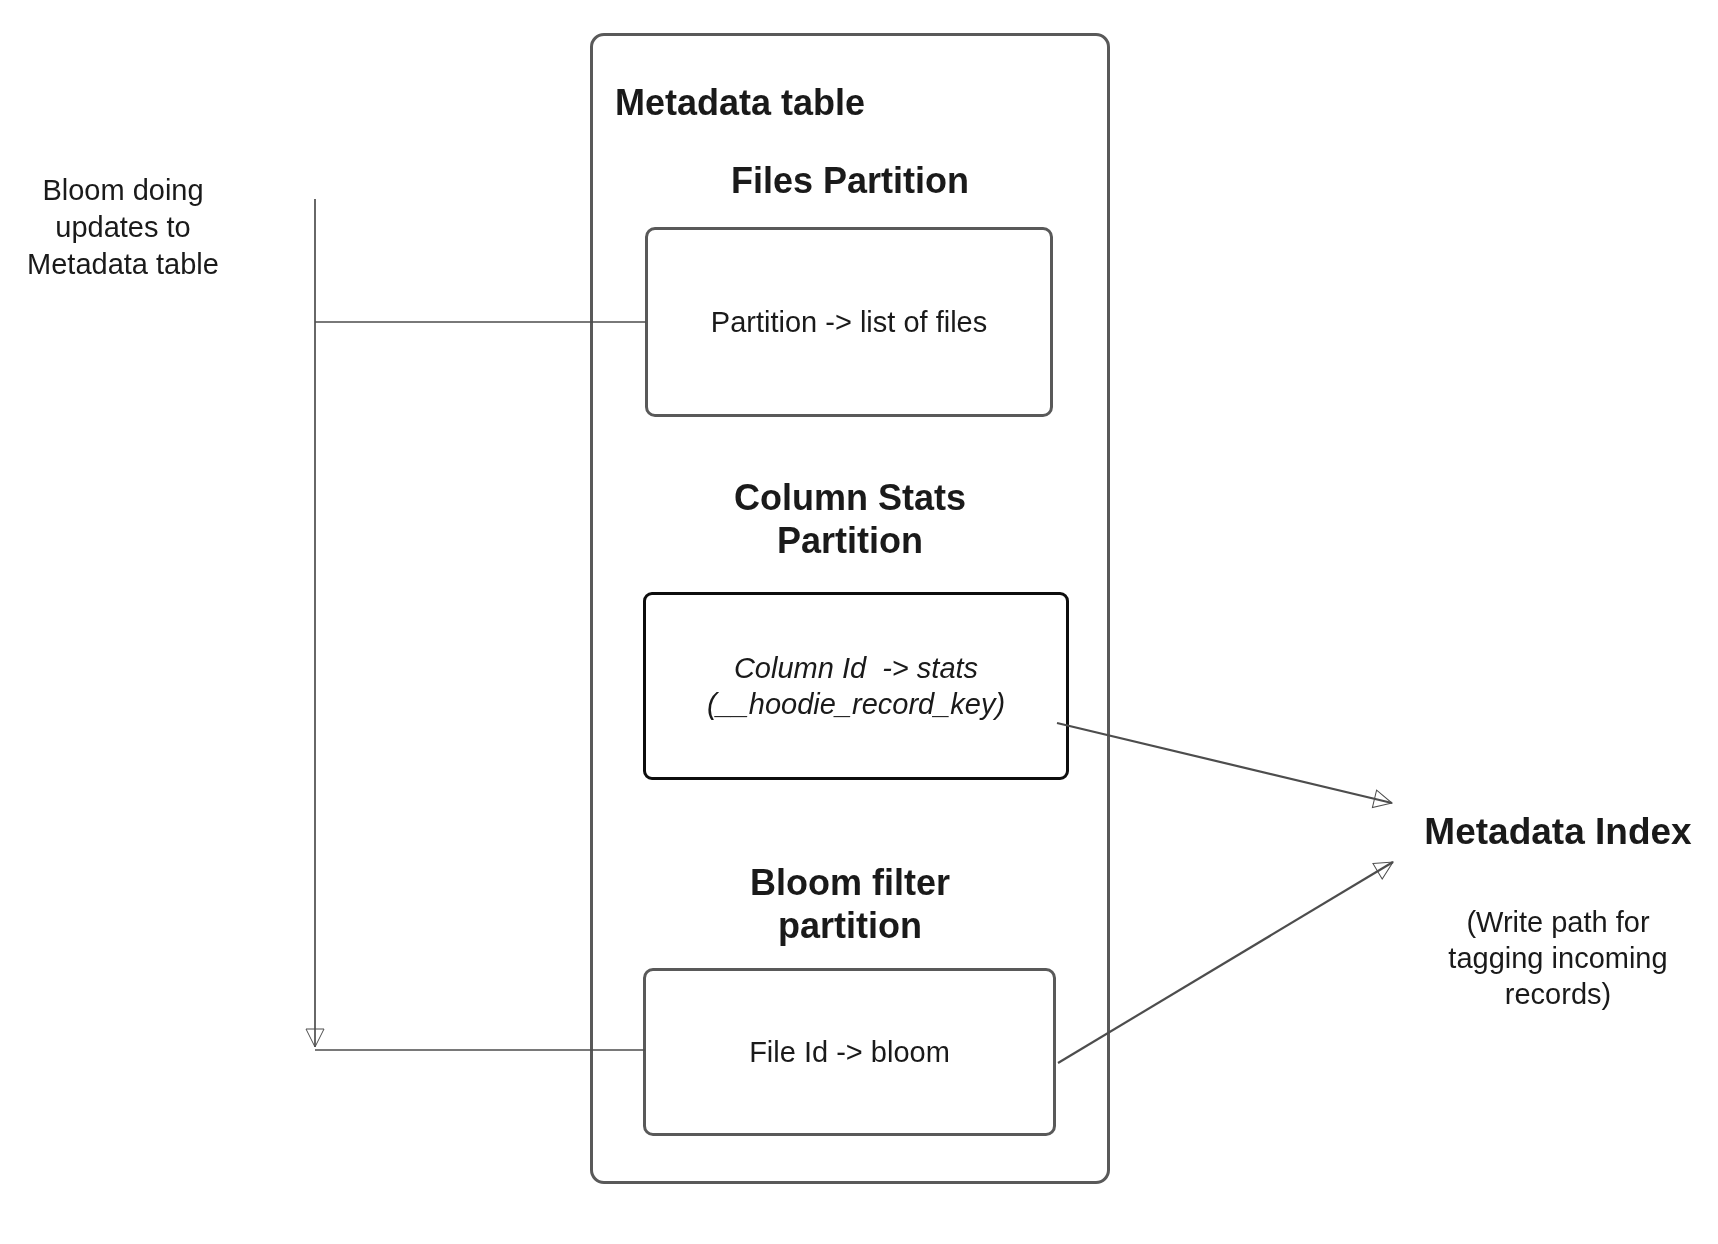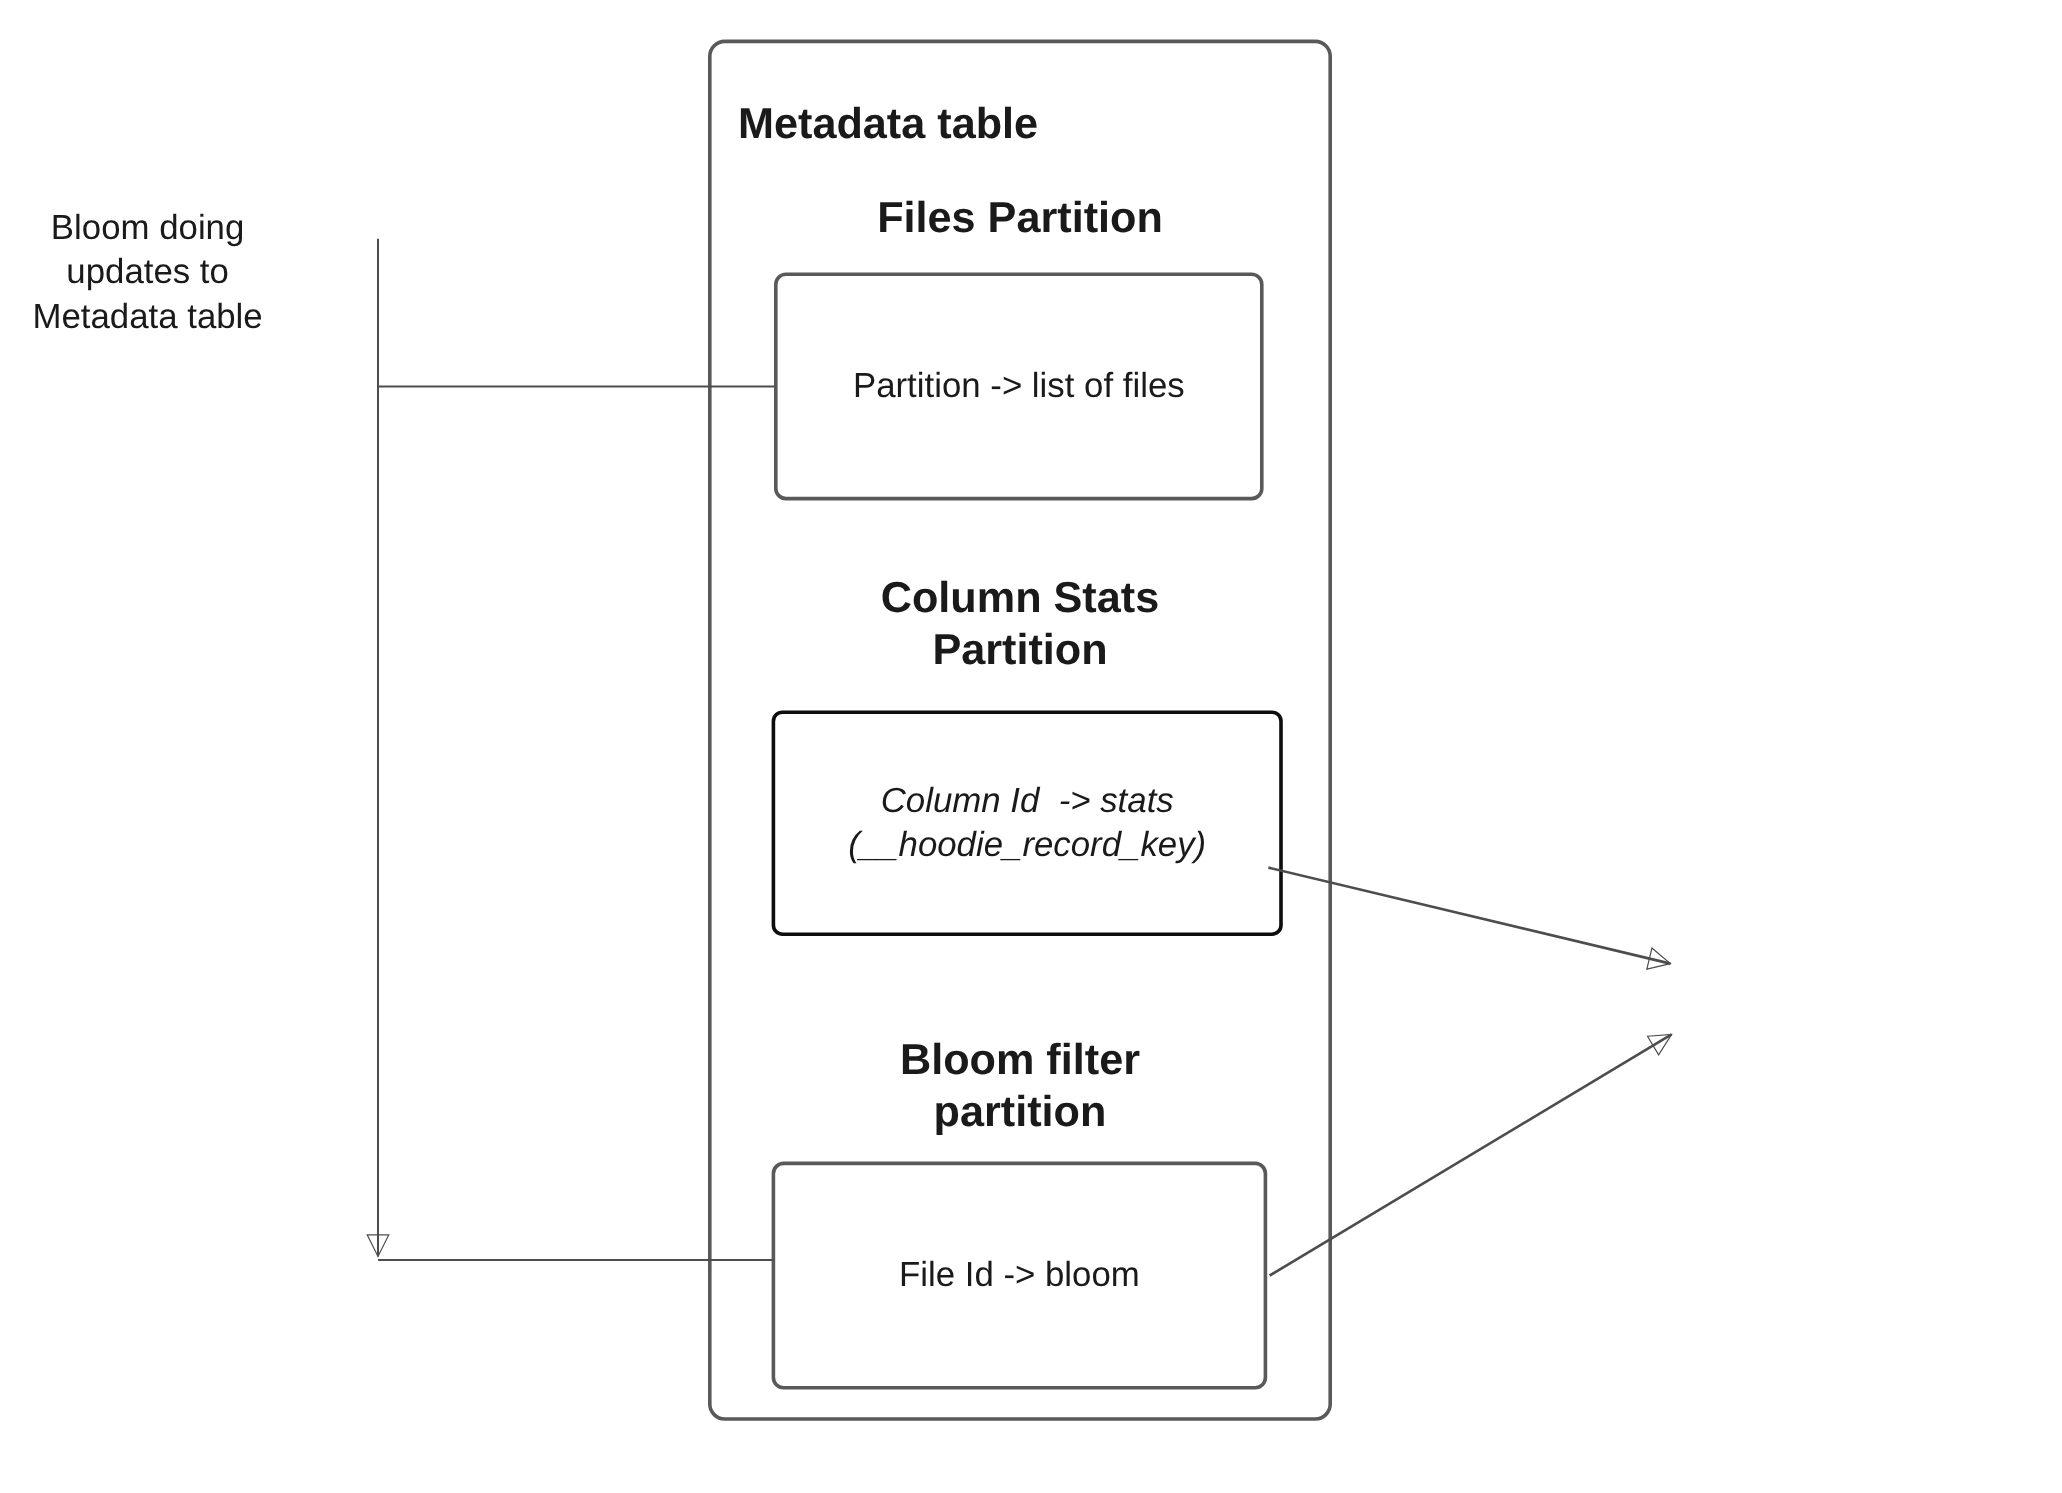--- a/index.html
+++ b/index.html
@@ -99,21 +99,21 @@
   }
   .stats-box {
     left: 50px; top: 556px;
     width: 426px; height: 188px;
     border: 3.5px solid #0d0d0d;
     border-radius: 9px;
     font-style: italic;
   }
   .bloom-box {
     left: 50px; top: 932px;
-    width: 413px; height: 190px;
+    width: 413px; height: 168px;
   }
 
   .index-block {
     position: absolute;
     left: 1403px;
     top: 810px;
     width: 310px;
     text-align: center;
     z-index: 2;
   }
@@ -166,14 +166,20 @@
 (__hoodie_record_key)</div>
     </div>
 
     <div class="heading bloom-h">Bloom filter
 partition</div>
     <div class="box bloom-box">
       <div class="box-label">File Id -&gt; bloom</div>
     </div>
   </div>
 
+  <div class="index-block">
+    <div class="index-title">Metadata Index</div>
+    <div class="index-subtitle">(Write path for
+tagging incoming
+records)</div>
+  </div>
 
 </div>
 
 </body></html>

